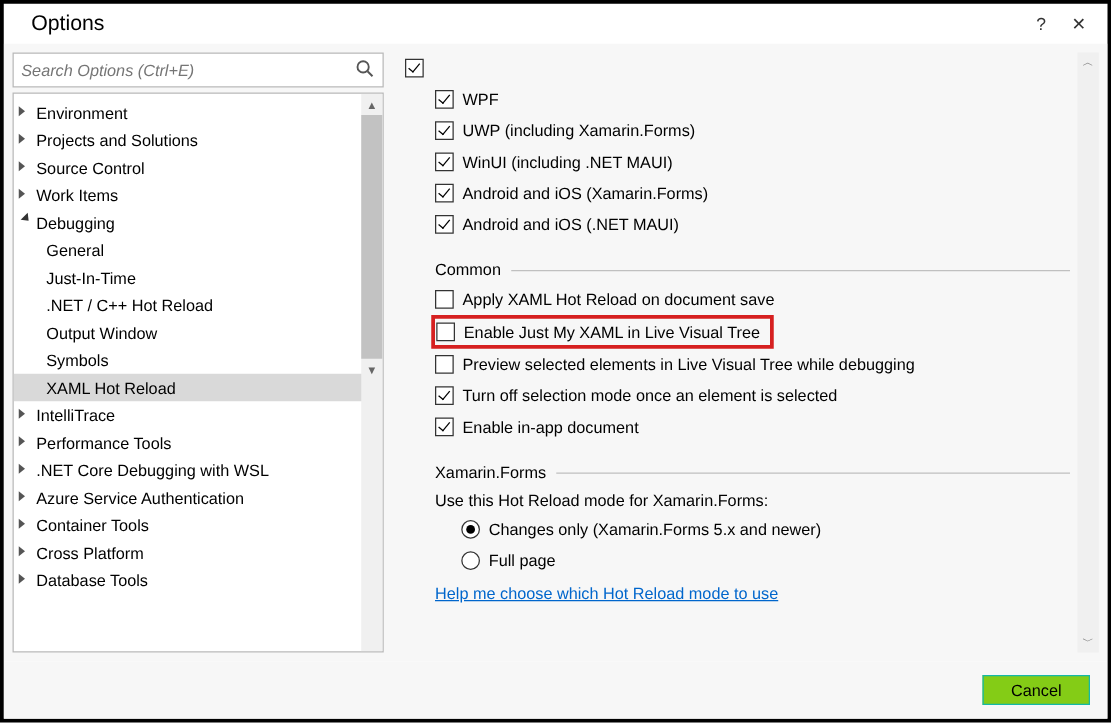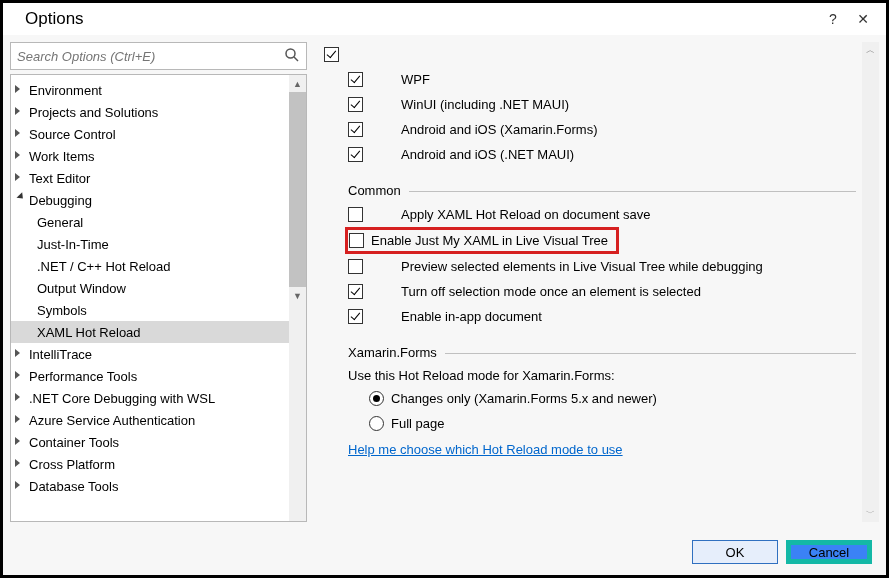--- a/index.html
+++ b/index.html
@@ -19,37 +19,37 @@
 .tree-row.selected { background: #d9d9d9; }
 .expander { display: inline-block; width: 10px; height: 10px; margin-right: 4px; }
 .expander.collapsed::before { content: ""; display:block; width:0; height:0; border-top: 4px solid transparent; border-bottom: 4px solid transparent; border-left: 5px solid #555; margin-top:0px;}
 .expander.expanded::before { content: ""; display:block; width:0; height:0; border-left: 4px solid transparent; border-right: 4px solid transparent; border-top: 5px solid #333; transform: rotate(-45deg) translate(2px,1px);}
 .tree-vscroll { position:absolute; right:0; top:0; bottom:0; width:17px; background:#f0f0f0; }
 .tree-vscroll .arrow { height:17px; display:flex; align-items:center; justify-content:center; color:#666; font-size:9px;}
 .tree-vscroll .thumb { background:#c2c2c2; height:195px; margin-top:0;}
 .right { flex: 1; position: relative; display:flex; }
 .right-inner { flex:1; padding: 0 6px 0 10px; overflow:hidden; }
 .check-row { display: flex; align-items: center; height: 25px; }
-.check-row.sub1 { margin-left: 24px; gap: 31px; }
+.check-row.sub1 { margin-left: 24px; }
 .check-row.sub2r { margin-left: 45px; }
 .chk { width: 15px; height: 15px; border: 1px solid #333; background:#fff; display:inline-flex; align-items:center; justify-content:center; margin-right:7px; position:relative;}
 .chk.checked::after { content:""; display:block; width:4px; height:8px; border-right:1.8px solid #000; border-bottom:1.8px solid #000; transform: rotate(40deg) translate(-1px,-1px);}
 .radio { width:15px; height:15px; border:1px solid #333; border-radius:50%; background:#fff; display:inline-flex; align-items:center; justify-content:center; margin-right:7px;}
 .radio.checked::after { content:""; display:block; width:7px; height:7px; background:#000; border-radius:50%;}
 .group-header { display:flex; align-items:center; margin-top:16px; margin-bottom:4px;}
 .group-header .gh-label { margin-right:8px; margin-left:24px;}
 .group-header .gh-line { flex:1; height:1px; background:#c0c0c0; margin-top:2px;}
 .highlight-box { border:3px solid #d62020; display:inline-flex; align-items:center; padding:1px 8px 1px 1px; margin-left:21px; height:27px;}
 .rtext, .plain { margin-left:24px; height:22px; display:flex; align-items:center;}
 .link { color:#0066cc; text-decoration: underline; margin-left:24px; display:block; margin-top:6px;}
 .right-vscroll { width:17px; background:#f0f0f0; display:flex; flex-direction:column;}
 .right-vscroll .arrow { height:17px; display:flex; align-items:center; justify-content:center; color:#888; font-size:9px;}
 .right-vscroll .track { flex:1; }
 .bottom { height:46px; display:flex; justify-content:flex-end; align-items:center; padding-right:14px; gap:8px; background:#f7f7f7;}
-.btn-ok, .btn-cancel { height:24px; width:86px; border:5px solid #14b8a6; background:#3b82f6; font-size:13px;}
+.btn-ok, .btn-cancel { height:24px; width:86px; border:1px solid #14b8a6; background:#84cc16; font-size:13px;}
 .btn-ok { border:1px solid #3070c0; background:#e6eefb; }
 svg.mag-svg { stroke:#555; fill:none; stroke-width:1.5;}
 </style>
 </head>
 <body>
 
 <div class="titlebar">
   <span class="title">Options</span>
   <span class="btn">?</span>
   <span class="btn">✕</span>
@@ -76,24 +76,20 @@
           </div>
           <div class="tree-row">
             <span class="expander collapsed"></span>
             <span>Source Control</span>
           </div>
           <div class="tree-row">
             <span class="expander collapsed"></span>
             <span>Work Items</span>
           </div>
           <div class="tree-row">
-            <span class="expander collapsed"></span>
-            <span>Text Editor</span>
-          </div>
-          <div class="tree-row">
             <span class="expander expanded"></span>
             <span>Debugging</span>
           </div>
           <div class="tree-row sub">
             <span>General</span>
           </div>
           <div class="tree-row sub">
             <span>Just-In-Time</span>
           </div>
           <div class="tree-row sub">
@@ -151,20 +147,24 @@
 
       <div class="check-row">
         <span class="chk checked"></span>
       </div>
       <div class="check-row sub1">
         <span class="chk checked"></span>
         <span>WPF</span>
       </div>
       <div class="check-row sub1">
         <span class="chk checked"></span>
+        <span>UWP (including Xamarin.Forms)</span>
+      </div>
+      <div class="check-row sub1">
+        <span class="chk checked"></span>
         <span>WinUI (including .NET MAUI)</span>
       </div>
       <div class="check-row sub1">
         <span class="chk checked"></span>
         <span>Android and iOS (Xamarin.Forms)</span>
       </div>
       <div class="check-row sub1">
         <span class="chk checked"></span>
         <span>Android and iOS (.NET MAUI)</span>
       </div>
@@ -218,15 +218,14 @@
     </div>
     <div class="right-vscroll">
       <div class="arrow">︿</div>
       <div class="track"></div>
       <div class="arrow">﹀</div>
     </div>
   </div>
 </div>
 
 <div class="bottom">
-  <button class="btn-ok">OK</button>
   <button class="btn-cancel">Cancel</button>
 </div>
 
 </body></html>

